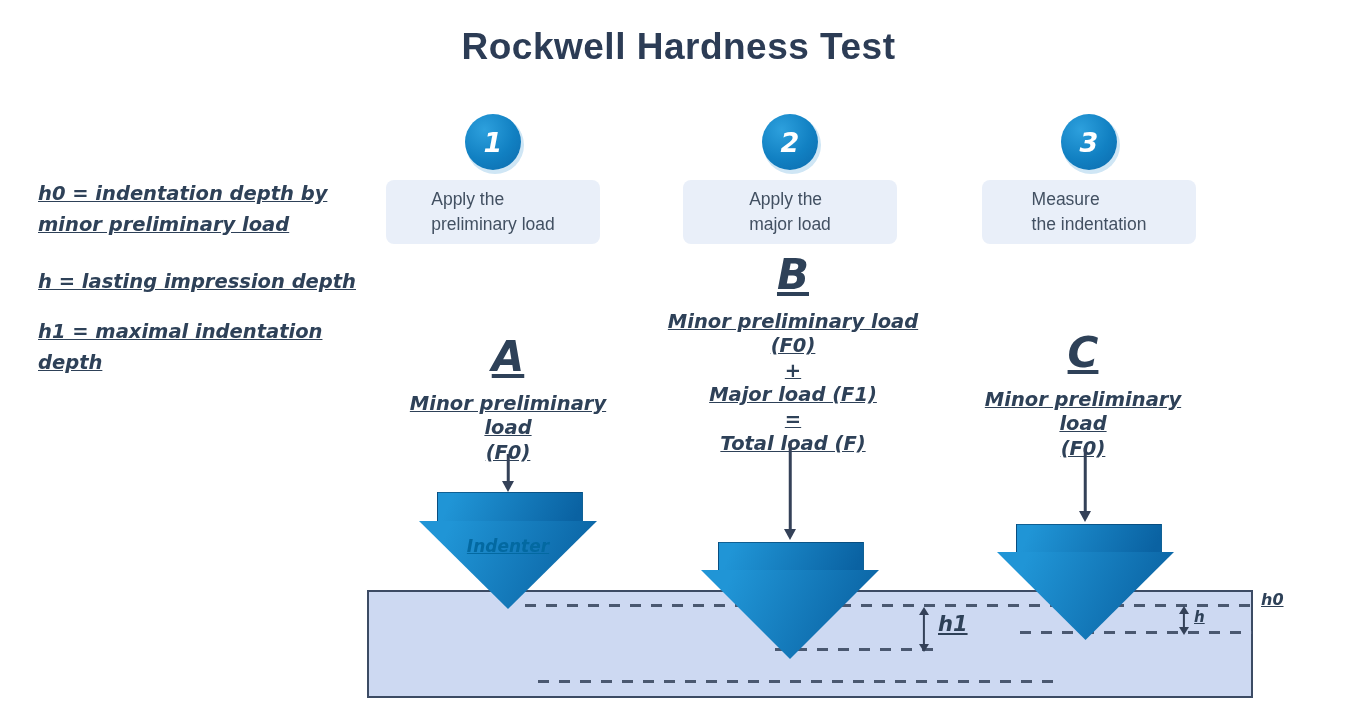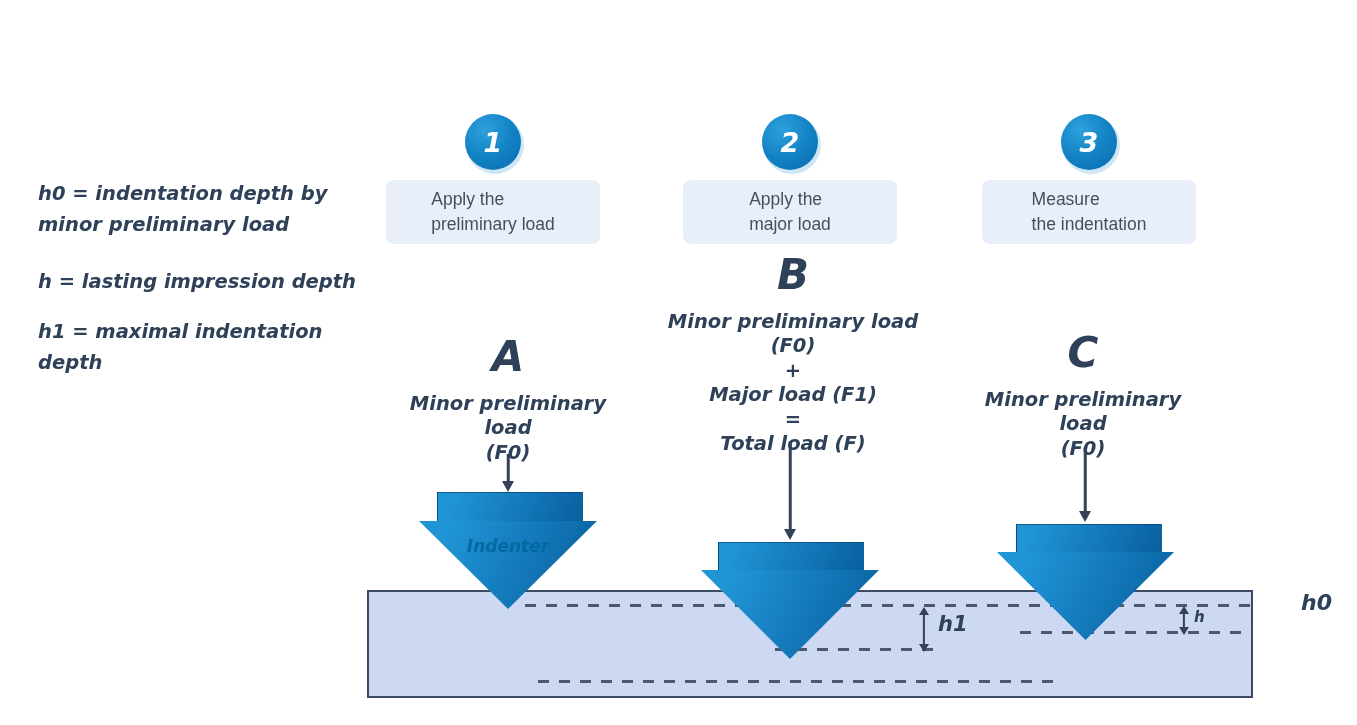--- a/index.html
+++ b/index.html
@@ -6,21 +6,21 @@
   body { background:#ffffff; font-family:"Liberation Sans", sans-serif; }
   .canvas {
     position:relative; width:1357px; height:725px; background:#fff; overflow:hidden;
   }
   
   .title {
     position:absolute; top:26px; left:0; width:100%; text-align:center;
     font-size:37px; font-weight:800; letter-spacing:.5px; color:var(--title-ink);
     font-family:"Liberation Sans", sans-serif;
   }
-  .hw { font-family:"DejaVu Sans", sans-serif; font-style:italic; font-weight:600; color:var(--ink); }
+  .hw { font-family:"DejaVu Sans", sans-serif; font-style:italic; font-weight:600; color:var(--ink);text-decoration:underline; }
   .legend-item { position:absolute; left:38px; width:340px; font-size:19.5px; line-height:1.6; }
   .l1 { top:178px; } .l2 { top:266px; } .l3 { top:316px; }
 
   
   .step-circle {
     position:absolute; top:114px; width:56px; height:56px; border-radius:50%;
     background:radial-gradient(circle at 35% 28%, #2da0dd 0%, var(--circle-blue) 55%, #0c6aac 100%);
     box-shadow:2px 3px 0 1px #cfe6f5;
     display:flex; align-items:center; justify-content:center;
   }
@@ -84,27 +84,28 @@
   .dashline { position:absolute; height:3px; z-index:2;
     background:repeating-linear-gradient(90deg, var(--line) 0 11px, transparent 11px 21px); }
   .dash-h0 { left:525px; top:604px; width:727px; }
   .dash-h1 { left:775px; top:648px; width:160px; }
   .dash-h  { left:1020px; top:631px; width:232px; }
   .dash-bottom { left:538px; top:680px; width:524px; }
 
   .depth-label { position:absolute; z-index:5; }
   .lbl-h1 { left:938px; top:612px; font-size:21px; }
   .lbl-h  { left:1194px; top:608px; font-size:15px; }
-  .lbl-h0 { left:1301px; top:590px; font-size:22px; }
+  .lbl-h0 { left:1261px; top:590px; font-size:16px; }
 </style>
 </head>
 <body>
 
 <div class="canvas">
 
+  <div class="title">Rockwell Hardness Test</div>
 
   <div class="legend-item hw l1">h0 = indentation depth by minor preliminary load</div>
   <div class="legend-item hw l2">h = lasting impression depth</div>
   <div class="legend-item hw l3">h1 = maximal indentation depth</div>
 
   <div class="step-circle c1">
       <span>1</span>
     </div>
   <div class="step-circle c2">
       <span>2</span>

